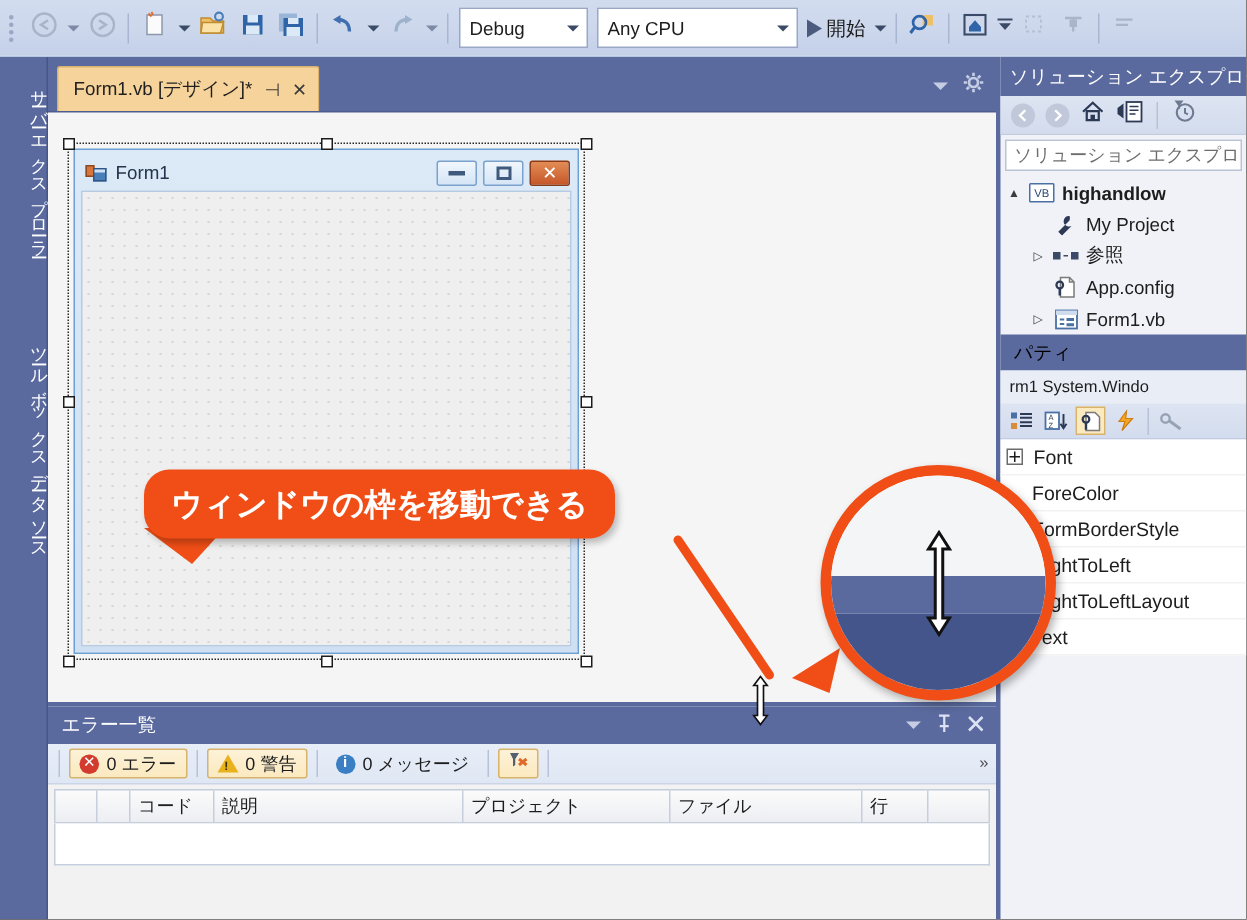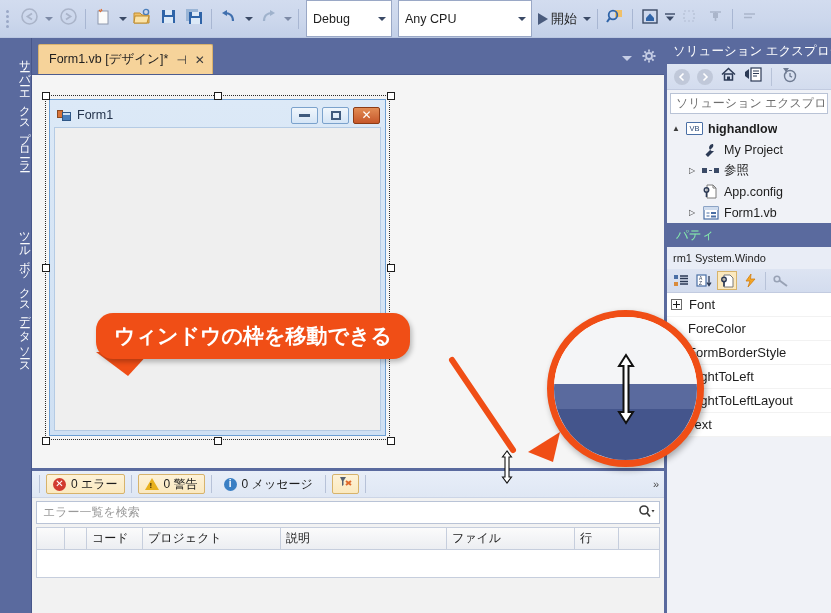--- a/index.html
+++ b/index.html
@@ -31,21 +31,21 @@
     width: 26px; height: 26px;
     display: flex; align-items: center; justify-content: center;
     position: relative;
     flex: 0 0 auto;
   }
   .tb-arrow { width: 13px; height: 26px; display:flex; align-items:center; justify-content:center;}
   .caret { width:0;height:0;border-left:4px solid transparent;border-right:4px solid transparent;border-top:4px solid #3b4a66;}
   .caret.dim { border-top-color:#7d8aa6;}
   .tb-sep { width:1px; height:20px; background:#a8b6d2; margin:0 4px; }
   .combo {
-    height: 37px; background: #fff; border: 1px solid #9aa8c6;
+    height: 27px; background: #fff; border: 1px solid #9aa8c6;
     display: flex; align-items: center; justify-content: space-between;
     font-size: 12.5px; color: #1d1d1d; padding: 0 3px 0 6px;
     margin: 0 3px;
   }
   .combo .cv { overflow:hidden; white-space:nowrap; }
   .combo .ca { width:13px; display:flex; align-items:center; justify-content:center;}
   .combo-debug { width: 86px; }
   .combo-cpu { width: 134px; }
   .start-btn { display:flex; align-items:center; gap:3px; padding:0 3px; height:26px;}
   .start-btn .lbl { font-size: 13px; color:#1e1e1e; }
@@ -239,21 +239,21 @@
   .ico-refs { display:flex; gap:2px; align-items:center;}
   .ico-refs i { width:5px;height:5px;background:#3b4a66; display:block;}
 
   .sol-title2 {
     margin-top: 6px;
     height: 22px; background:#fff; color:#1d1d1d; font-size:12px;
     display:flex; align-items:center; padding-left:6px; white-space:nowrap; overflow:hidden;
     border-top:1px solid #c6cedd; border-bottom:1px solid #c6cedd;
   }
   .prop-title {
-    height: 24px; background:#5a6a9e; color:#86efac; font-size:12.5px;
+    height: 24px; background:#5a6a9e; color:#000000; font-size:12.5px;
     display:flex; align-items:center; padding-left:9px; white-space:nowrap; overflow:hidden;
   }
   .prop-obj {
     height: 22px; background:#e9edf6; font-size:11px; color:#1d1d1d;
     display:flex; align-items:center; padding-left:6px; white-space:nowrap; overflow:hidden;
   }
   .prop-toolbar {
     height: 24px; background: linear-gradient(180deg,#dde4f2 0%, #d3dcee 100%);
     display:flex; align-items:center; gap:3px; padding-left:4px;
     border-bottom:1px solid #c2cbe0;
@@ -540,20 +540,36 @@
       <span class="handle" style="left:341px; top:-4px;"></span>
       <span class="handle" style="left:-4px;  top:168px;"></span>
       <span class="handle" style="left:341px; top:168px;"></span>
       <span class="handle" style="left:-4px;  top:341px;"></span>
       <span class="handle" style="left:168px; top:341px;"></span>
       <span class="handle" style="left:341px; top:341px;"></span>
     </div>
   </div>
 
   <div class="errpanel">
+    <div class="err-header">
+      <span>エラー一覧</span>
+      <span class="hdr-right">
+        <span class="wcaret"></span>
+        <span>
+          <svg width="11" height="13" viewBox="0 0 11 13">
+              <path d="M2 1 h7 M5.5 1 v7 M2.5 8 h6 M5.5 8 v4" stroke="#dbe2f4" stroke-width="1.5" fill="none"></path>
+            </svg>
+        </span>
+        <span>
+          <svg width="11" height="11" viewBox="0 0 11 11">
+              <path d="M1 1 L10 10 M10 1 L1 10" stroke="#dbe2f4" stroke-width="1.7"></path>
+            </svg>
+        </span>
+      </span>
+    </div>
 
     <div class="err-toolbar">
       <span class="err-sep"></span>
       <div class="pill">
         <span class="ico-err">✕</span>
         <span>0 エラー</span>
       </div>
       <span class="err-sep"></span>
       <div class="pill">
         <span class="ico-warn"></span>
@@ -570,37 +586,27 @@
           <svg width="15" height="13" viewBox="0 0 15 13">
               <path d="M2 1 L8 1 L5.5 5 L5.5 9 L4 10 L4 5 Z" fill="#55606f"></path>
               <path d="M8 5 L13 9 M13 5 L8 9" stroke="#e06a2b" stroke-width="2"></path>
             </svg>
         </span>
       </div>
       <span class="err-sep"></span>
       <span style="margin-left:auto;font-size:11px;color:#4a4a4a;">»</span>
     </div>
 
-    <div class="err-search">
-      <span>エラー一覧を検索</span>
-      <span class="mag">
-        <svg width="17" height="14" viewBox="0 0 17 14">
-            <circle cx="6" cy="6" r="4" fill="none" stroke="#3a3a3a" stroke-width="1.6"></circle>
-            <path d="M9 9 L12 12.5" stroke="#3a3a3a" stroke-width="1.8"></path>
-            <path d="M13.5 6 L16.5 6 L15 8.5 Z" fill="#3a3a3a"></path>
-          </svg>
-      </span>
-    </div>
 
     <div class="err-cols">
       <div style="width:28px"></div>
       <div style="width:22px"></div>
       <div style="width:56px">コード</div>
+      <div style="width:166px">説明</div>
       <div style="width:138px">プロジェクト</div>
-      <div style="width:166px">説明</div>
       <div style="width:128px">ファイル</div>
       <div style="width:44px">行</div>
     </div>
     <div class="err-body"></div>
   </div>
 
   <div class="rightdock">
 
     <div class="sol-title">ソリューション エクスプローラー</div>
 

